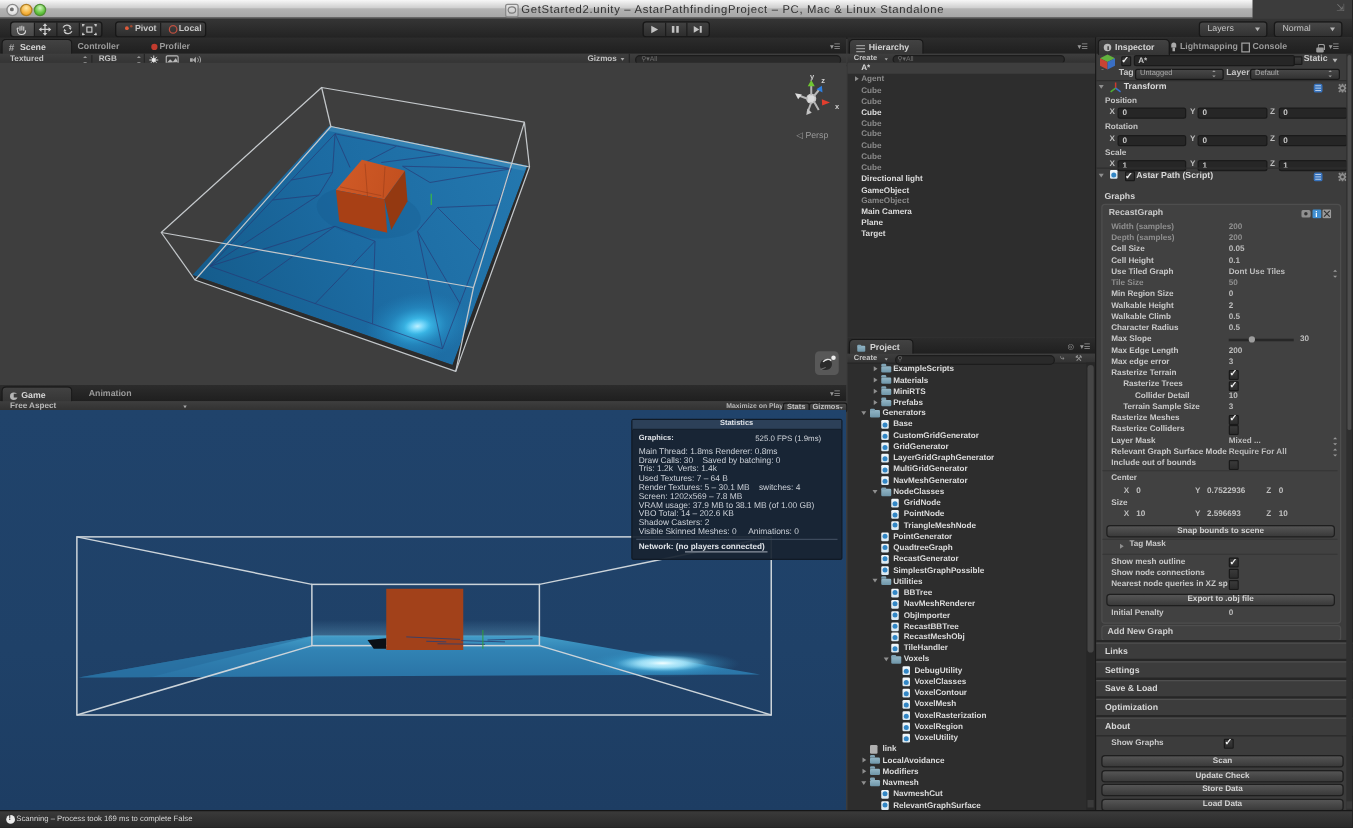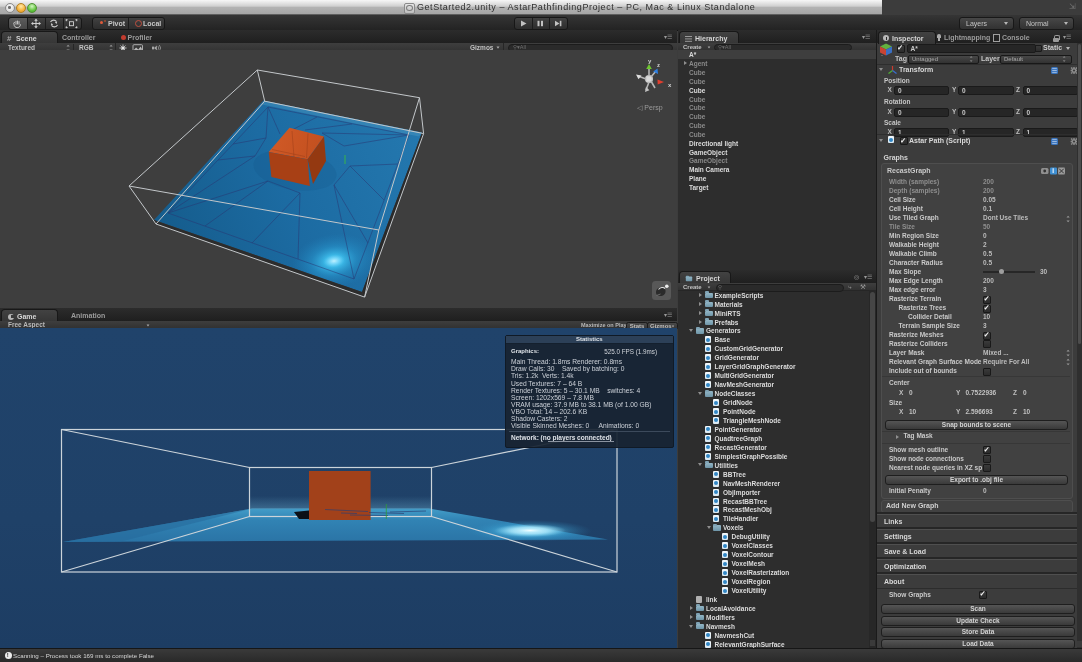--- a/index.html
+++ b/index.html
@@ -1,21 +1,21 @@
 <!DOCTYPE html>
 <html><head>
 <meta charset="utf-8">
 <style>
 html,body{margin:0;padding:0;background:#111;}
 #root{position:relative;width:1082px;height:662px;overflow:hidden;background:#3c3c3c;
   font-family:"Liberation Sans",sans-serif;-webkit-font-smoothing:antialiased;}
 .abs{position:absolute;}
 .txt{position:absolute;white-space:nowrap;}
 
-#titlebar{left:0;top:0;width:882px;height:14px;
+#titlebar{left:0;top:0;width:1002px;height:14px;
   background:linear-gradient(#f7f7f7,#cfcfcf 45%,#b3b3b3 50%,#a6a6a6);border-bottom:1px solid #5f5f5f;}
 .tl{position:absolute;top:3px;width:8px;height:8px;border-radius:50%;}
 
 #maintb{left:0;top:15px;width:1082px;height:15px;background:linear-gradient(#353535,#232323);border-bottom:1px solid #141414;}
 .tbgroup{position:absolute;top:1.5px;height:11px;background:linear-gradient(#414141,#2d2d2d);
   border:1px solid #171717;border-radius:3px;}
 .tbseg{position:absolute;top:0;height:11px;border-right:1px solid #1c1c1c;}
 .ddown{position:absolute;top:1.5px;height:11px;background:linear-gradient(#474747,#323232);
   border:1px solid #181818;border-radius:3px;color:#c4c4c4;font-size:7px;line-height:11px;}
 

